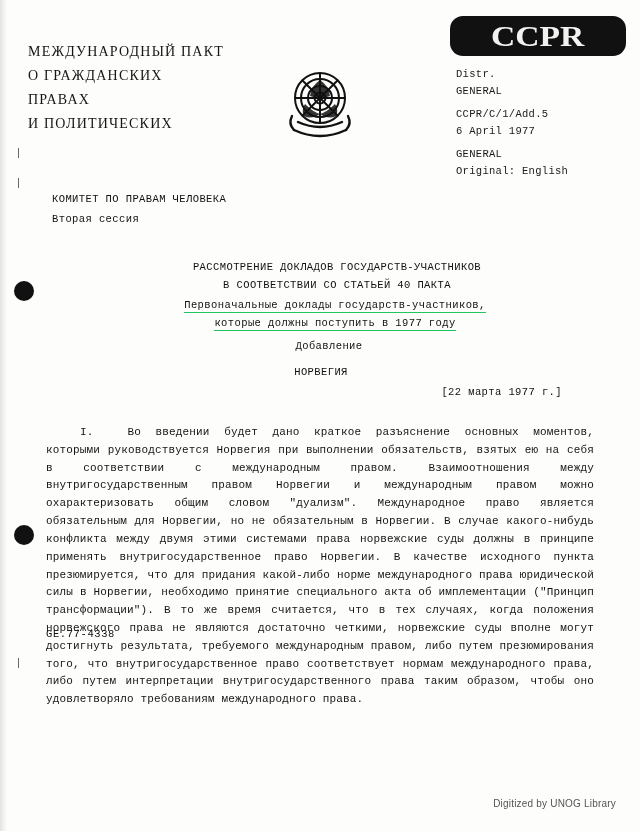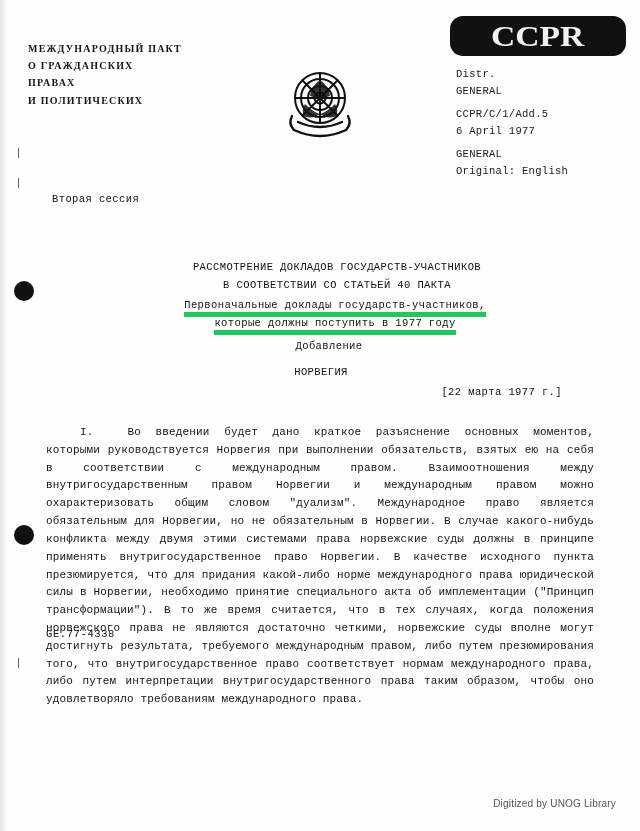--- a/index.html
+++ b/index.html
@@ -50,22 +50,22 @@
     letter-spacing: 0px;
     line-height: 1;
     transform: scaleX(1.12);
   }
   .title-block {
     position: absolute;
     left: 28px;
     top: 26px;
     width: 250px;
     font-family: "Liberation Serif", serif;
-    font-weight: bold;
-    font-size: 10px;
+    font-weight: normal;
+    font-size: 14px;
     letter-spacing: 1.2px;
     line-height: 1.72;
     color: #151515;
   }
   .title-block div { white-space: nowrap; }
   .emblem {
     position: absolute;
     left: 278px;
     top: 46px;
     width: 84px;
@@ -101,21 +101,21 @@
   .topic {
     top: 258px;
     line-height: 1.75;
     padding-left: 34px;
   }
   .subtopic {
     top: 296px;
     line-height: 1.75;
     padding-left: 30px;
   }
-  .subtopic span { border-bottom: 5px solid #22c55e; padding-bottom: 1px; }
+  .subtopic span { border-bottom: 1px solid #22c55e; padding-bottom: 1px; }
   .addendum { top: 340px; padding-left: 18px; }
   .country { top: 366px; padding-left: 2px; }
   .date-line {
     position: absolute;
     right: 78px;
     top: 386px;
     font-size: 10.5px;
     letter-spacing: 0.4px;
   }
   .para {
@@ -226,20 +226,21 @@
       <div class="gap"></div>
       <div>CCPR/C/1/Add.5</div>
       <div>6 April 1977</div>
       <div class="gap"></div>
       <div>GENERAL</div>
       <div>Original:  English</div>
     </div>
   </div>
 
   <div class="committee">
+    <div>КОМИТЕТ ПО ПРАВАМ ЧЕЛОВЕКА</div>
     <div>Вторая сессия</div>
   </div>
 
   <div class="section-centered topic">
     <div>РАССМОТРЕНИЕ ДОКЛАДОВ ГОСУДАРСТВ-УЧАСТНИКОВ</div>
     <div>В СООТВЕТСТВИИ СО СТАТЬЕЙ 40 ПАКТА</div>
   </div>
 
   <div class="section-centered subtopic">
     <div><span>Первоначальные доклады государств-участников,</span></div>

